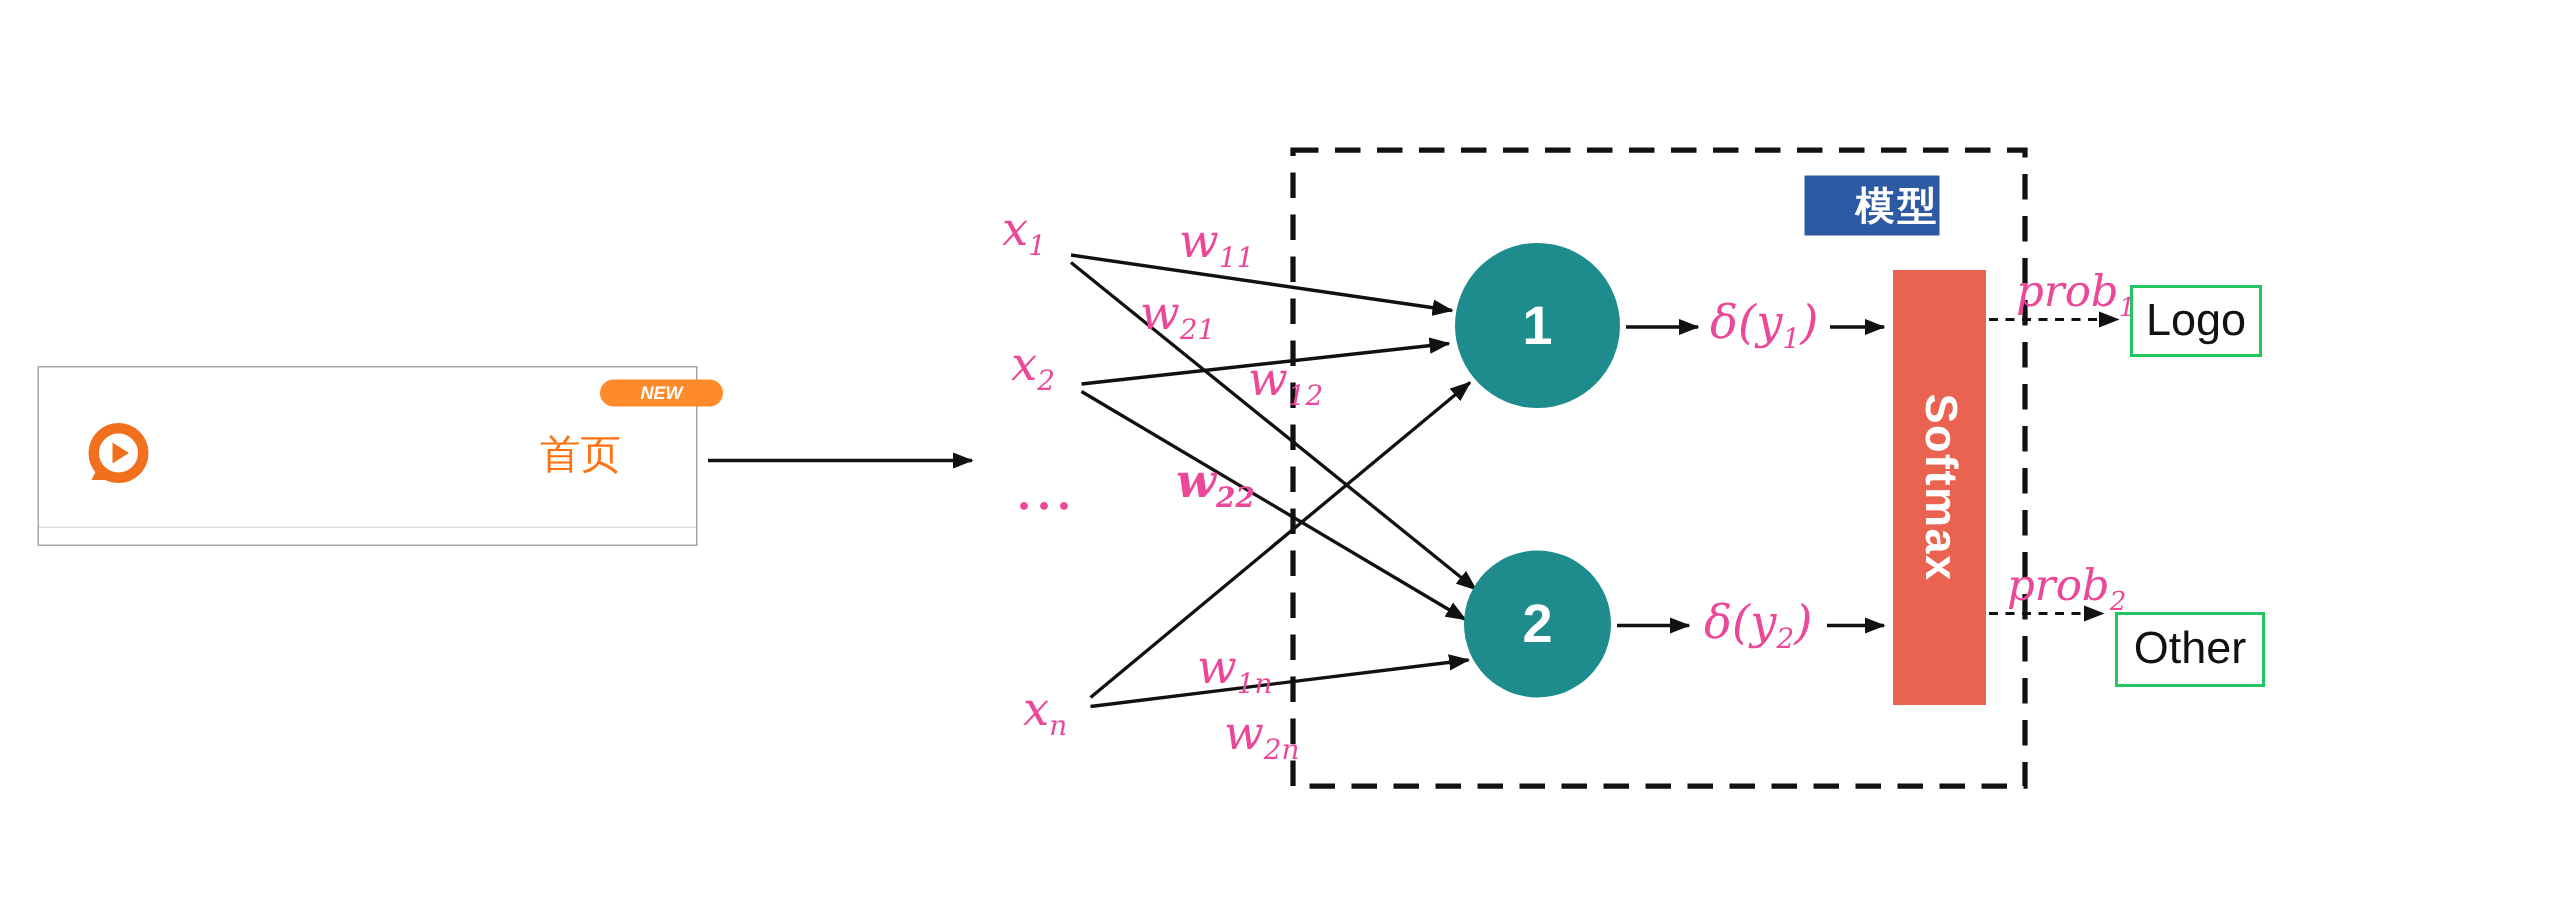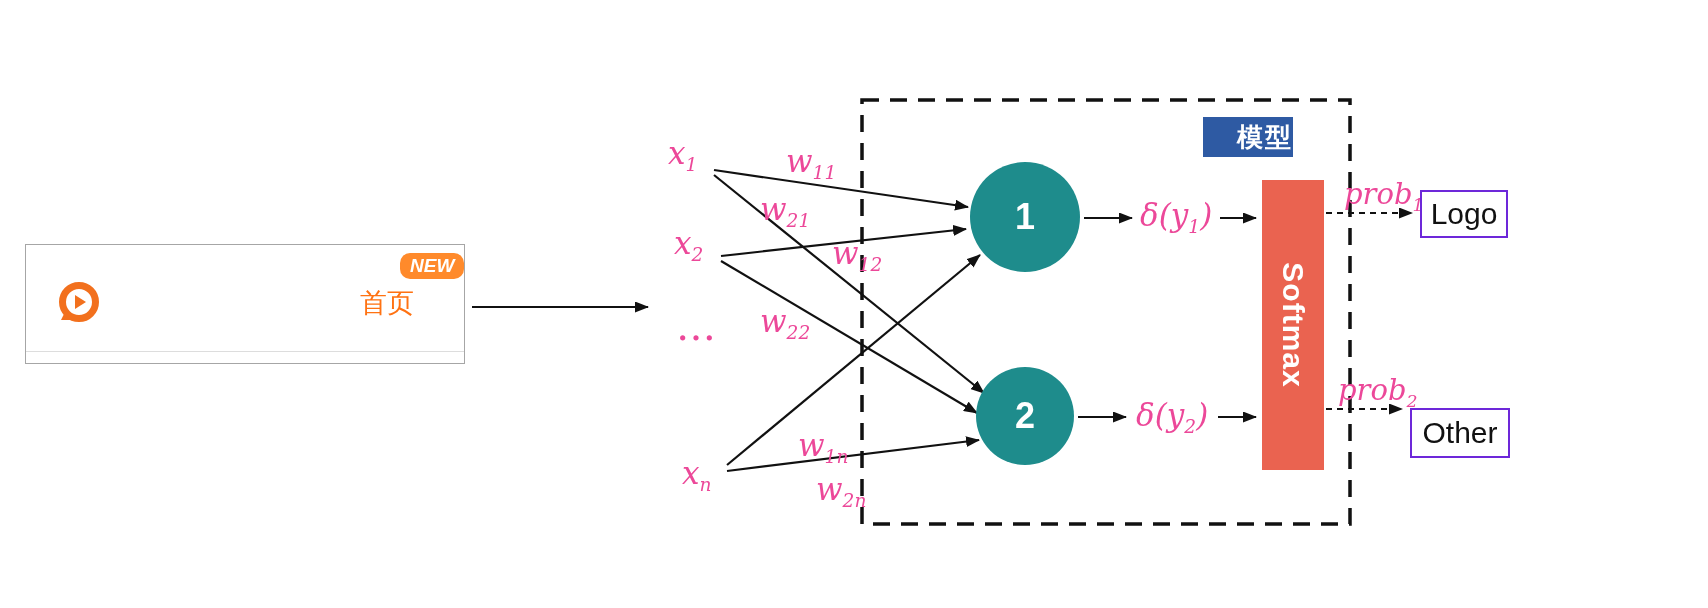--- a/index.html
+++ b/index.html
@@ -48,21 +48,21 @@
   }
   .model-badge {
     position: absolute;
     background: var(--model-blue, #2e5aa3);
     color: #fff;
     display: flex; align-items: center; justify-content: flex-end;
     font-size: 26px; font-weight: bold; letter-spacing: 2px;
   }
   .out-box {
     position: absolute;
-    border: 2px solid #6d28d9;
+    border: 2px solid #22c55e;
     background: #fff;
     color: #111;
     display: flex; align-items: center; justify-content: center;
     font-size: 30px;
   }
 
   
   .site-card {
     position: absolute;
     background: #fff;
@@ -70,22 +70,22 @@
   }
   .gt-logo { position: absolute; left: 30px; top: 34px; width: 46px; height: 46px; }
   .gt-brand {
     position: absolute; left: 90px; top: 24px;
     font-size: 37px; color: #404040; letter-spacing: 3px; font-weight: 500;
   }
   .gt-home { position: absolute; left: 334px; top: 40px; font-size: 27px; color: var(--nav-orange, #ff7212); }
   .gt-new {
     position: absolute; left: 374px; top: 8px;
     background: var(--badge-orange, #ff8a2b);
-    color: #fff; font-size: 19px; font-weight: bold; font-style: italic;
-    padding: 2px 10px; border-radius: 10px;
+    color: #fff; font-size: 12px; font-weight: bold; font-style: italic;
+    padding: 2px 27px; border-radius: 10px;
   }
   .gt-divider { position: absolute; left: 0; top: 106px; width: 100%; height: 1px; background: #ddd; }
 </style>
 </head>
 <body>
 
 <div class="canvas">
 
   <svg class="wires" width="1708" height="608" viewBox="0 0 1708 608">
     <defs>
@@ -142,21 +142,21 @@
 
   <div class="math" style="left:786px; top:146px;">
     <span>w</span><sub>11</sub>
   </div>
   <div class="math" style="left:760px; top:194px;">
     <span>w</span><sub>21</sub>
   </div>
   <div class="math" style="left:832px; top:238px;">
     <span>w</span><sub>12</sub>
   </div>
-  <div class="math" style="left:760px; top:306px;">
+  <div class="math" style="left:784px; top:306px;font-weight:bold;">
     <span>w</span><sub>22</sub>
   </div>
   <div class="math" style="left:798px; top:390px;margin-top:40px;">
     <span>w</span><sub>1n</sub>
   </div>
   <div class="math" style="left:816px; top:474px;">
     <span>w</span><sub>2n</sub>
   </div>
 
   <div class="model-badge" style="left:1203px; top:117px; width:90px; height:40px;">

